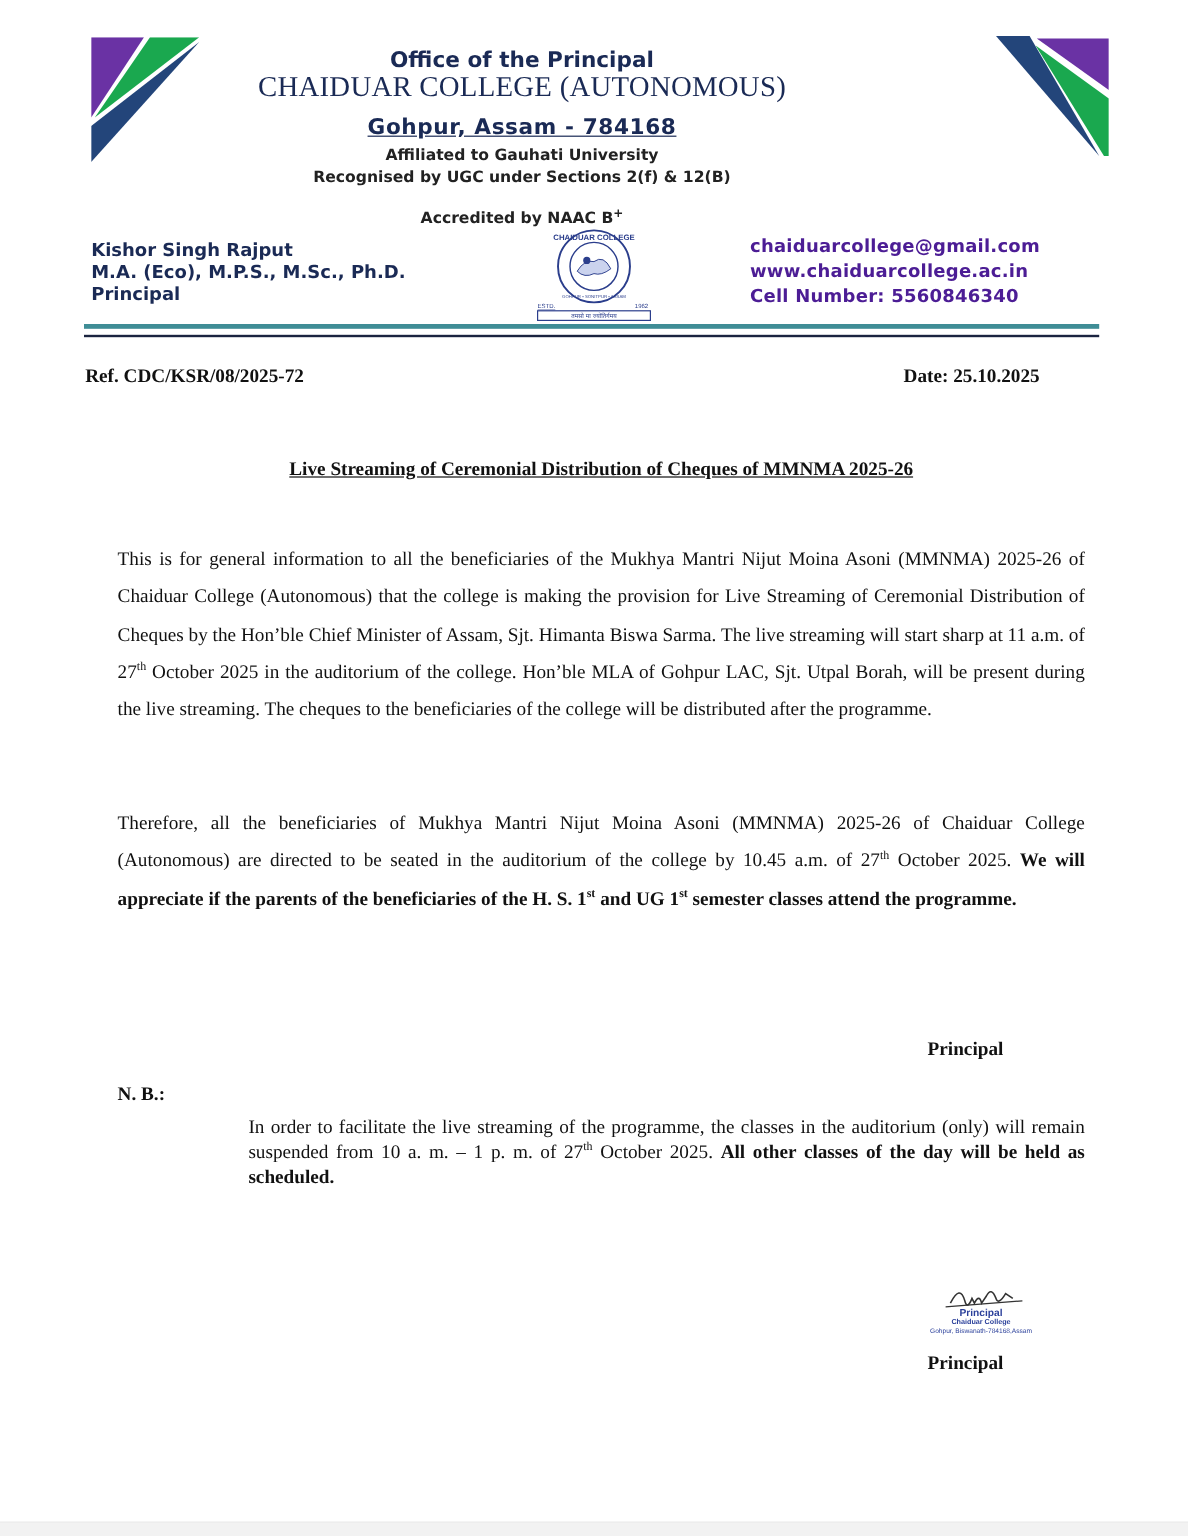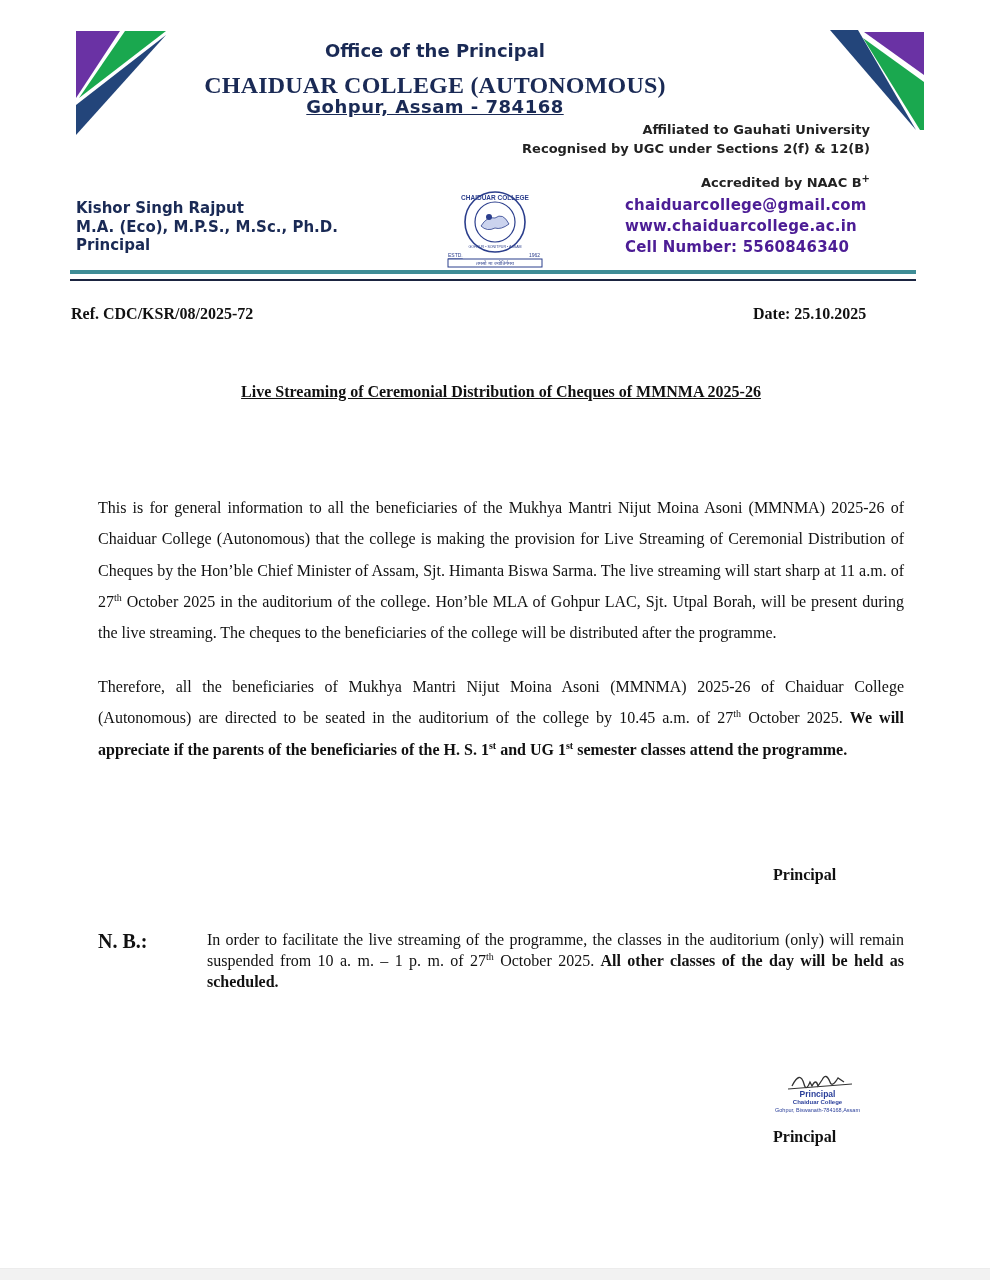--- a/index.html
+++ b/index.html
@@ -7,40 +7,40 @@
       width: 990px; height: 1280px; background: #ffffff; position: relative; overflow: hidden;
       font-family: "Liberation Serif", serif; color: #111;
     }
     .abs { position: absolute; }
     .sans { font-family: "DejaVu Sans", "Liberation Sans", sans-serif; }
     .navy { color: #1a2a55; }
     .corner-left { left: 76px; top: 31px; width: 90px; height: 104px; }
     .corner-right { left: 830px; top: 30px; width: 94px; height: 100px; }
     .hdr { left: 0; width: 870px; text-align: center; }
     .h-office { top: 40px; font-size: 18px; font-weight: bold; }
-    .h-college { top: 72px; font-family: "Liberation Serif", serif; font-size: 24px; font-weight: bold; letter-spacing: 0.2px; }
+    .h-college { top: 60px; font-family: "Liberation Serif", serif; font-size: 24px; font-weight: normal; letter-spacing: 0.2px; }
     .h-addr { top: 96px; font-size: 18px; font-weight: bold; letter-spacing: 0.5px; text-decoration: underline; }
-    .h-small { font-size: 13px; font-weight: bold; color: #222; text-align: right; }
+    .h-small { font-size: 13px; font-weight: bold; color: #222; }
     .h-aff { top: 122px; }
     .h-rec { top: 141px; }
     .h-acc { top: 175px; }
     .left-info { left: 76px; top: 199px; font-size: 15px; font-weight: bold; line-height: 18.5px; color: #1a2a55; }
     .right-info { left: 625px; top: 195px; font-size: 15px; font-weight: bold; line-height: 21px; color: #4c1d95; letter-spacing: 0.2px; }
     .seal { left: 445px; top: 190px; width: 100px; height: 78px; }
     .rule-teal { left: 70px; top: 270px; width: 846px; height: 4px; background: #3f8d96; }
     .rule-navy { left: 70px; top: 279px; width: 846px; height: 2px; background: #1b2440; }
     .ref { left: 71px; top: 305px; font-size: 16px; font-weight: bold; }
     .date { left: 753px; top: 305px; font-size: 16px; font-weight: bold; }
     .subject { left: 0; width: 1002px; top: 383px; text-align: center; font-size: 16px; font-weight: bold; text-decoration: underline; }
     .para { left: 98px; width: 806px; font-size: 16px; line-height: 31.3px; text-align: justify; }
-    .p1 { top: 451px; margin-top: 41px; }
+    .p1 { top: 451px; }
     .p2 { top: 671px; }
     sup { font-size: 10px; line-height: 0; vertical-align: super; }
     .principal-1 { left: 773px; top: 866px; font-size: 16px; font-weight: bold; }
-    .nb-label { left: 98px; top: 930px; font-size: 20px; font-weight: bold; }
+    .nb-label { left: 98px; top: 904px; font-size: 16px; font-weight: bold; }
     .nb-text { left: 207px; top: 929px; width: 697px; font-size: 16px; line-height: 21px; text-align: justify; }
     .sign { left: 752px; top: 1068px; width: 130px; height: 44px; }
     .stamp { left: 740px; top: 1090px; width: 155px; text-align: center; font-family: "Liberation Sans", sans-serif; color: #2a3f9a; line-height: 8px; }
     .stamp .s1 { font-size: 8.5px; font-weight: bold; }
     .stamp .s2 { font-size: 6px; font-weight: bold; }
     .stamp .s3 { font-size: 5.5px; }
     .principal-2 { left: 773px; top: 1128px; font-size: 16px; font-weight: bold; }
     .bottom-bar { left: 0; top: 1268px; width: 990px; height: 12px; background: #f2f2f2; border-top: 1px solid #ececec; }
   </style>
 </head>

